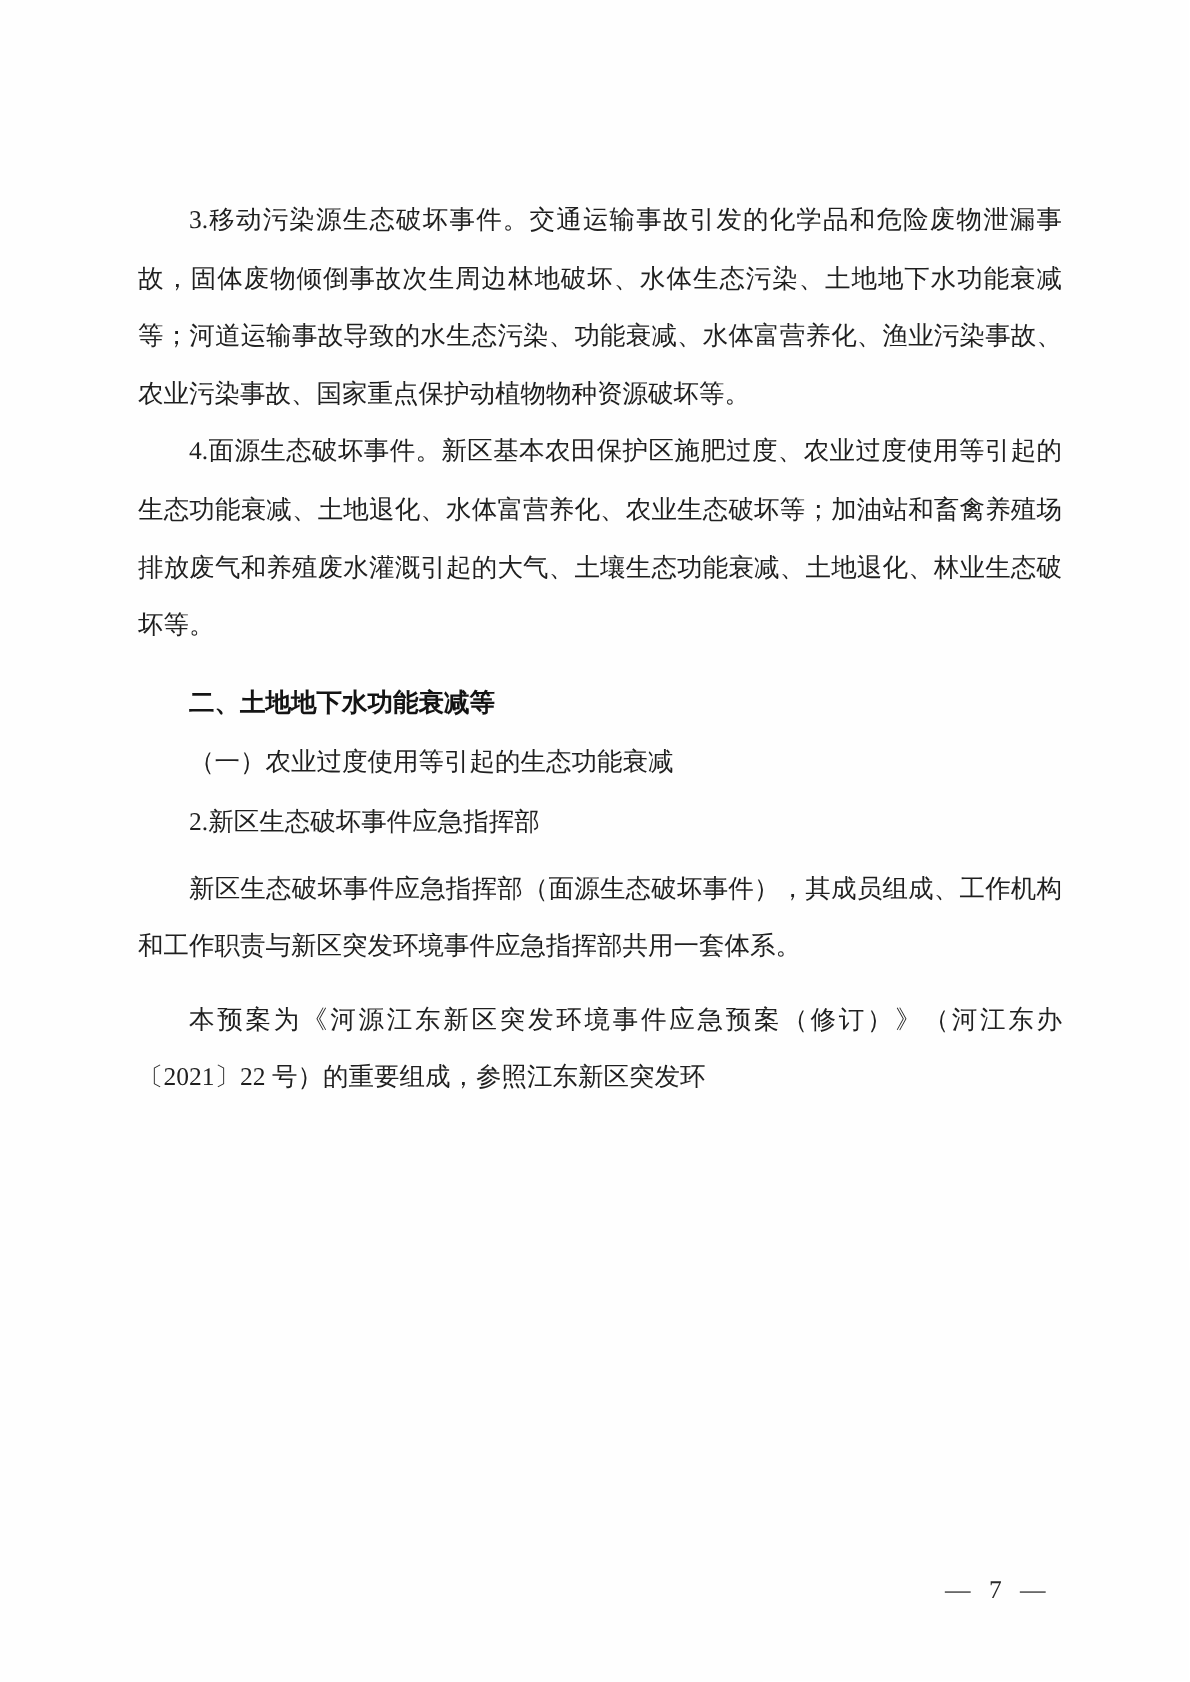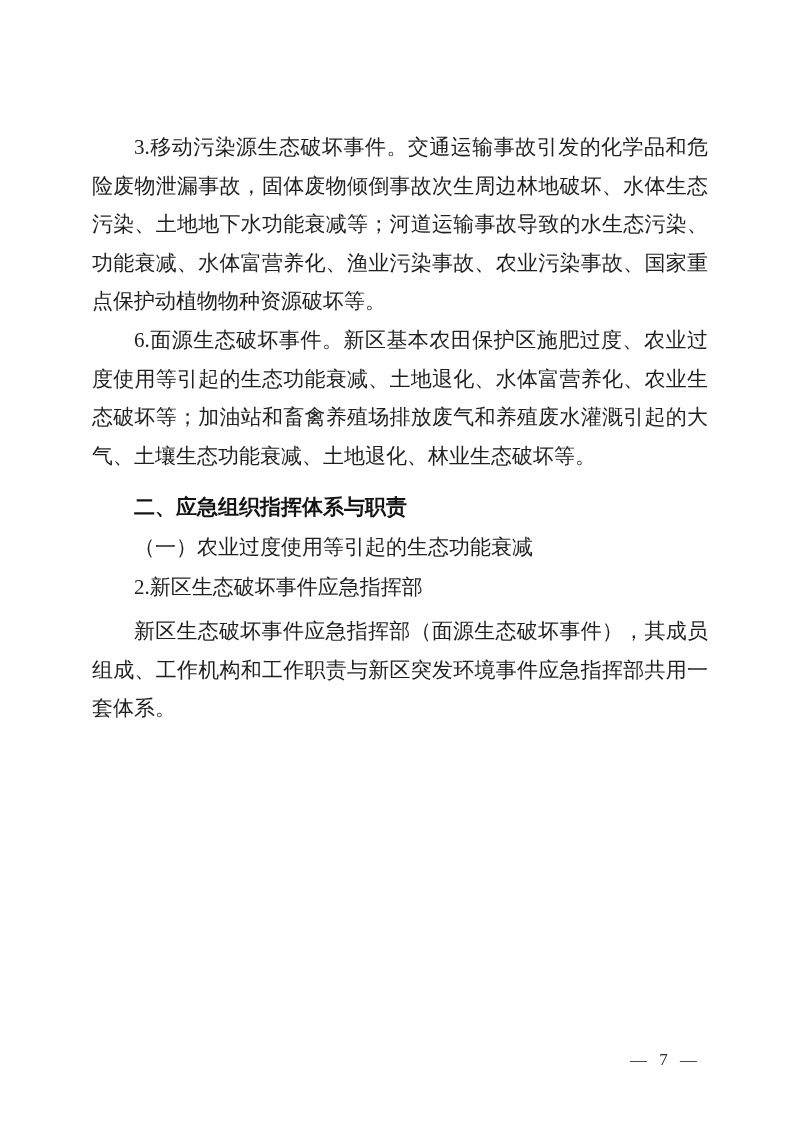--- a/index.html
+++ b/index.html
@@ -14,21 +14,21 @@
     background: #fefefe;
     overflow: hidden;
     font-family: "Liberation Serif", "DejaVu Serif", serif;
     color: #1f1f1f;
   }
   .doc-body {
     position: absolute;
     left: 92px;
     top: 128px;
     width: 616px;
-    font-size: 21px;
+    font-size: 17px;
     line-height: 38.6px;
     text-align: justify;
     text-justify: inter-ideograph;
   }
   .para {
     margin: 0;
     text-indent: 2em;
   }
   .heading1 {
     margin-top: 13px;
@@ -58,20 +58,21 @@
     color: #2a2a2a;
     white-space: nowrap;
   }
 </style>
 </head>
 <body>
 
 <div class="page">
   <div class="doc-body">
     <p class="para">3.移动污染源生态破坏事件。交通运输事故引发的化学品和危险废物泄漏事故，固体废物倾倒事故次生周边林地破坏、水体生态污染、土地地下水功能衰减等；河道运输事故导致的水生态污染、功能衰减、水体富营养化、渔业污染事故、农业污染事故、国家重点保护动植物物种资源破坏等。</p>
-    <p class="para">6.面源生态破坏事件。新区基本农田保护区施肥过度、农业过度使用等引起的生态功能衰减、土地退化、水体富营养化、农业生态破坏等；加油站和畜禽养殖场排放废气和养殖废水灌溉引起的大气、土壤生态功能衰减、土地退化、林业生态破坏等。</p>
-    <p class="para heading1">二、应急组织指挥体系与职责</p>
+    <p class="para">4.面源生态破坏事件。新区基本农田保护区施肥过度、农业过度使用等引起的生态功能衰减、土地退化、水体富营养化、农业生态破坏等；加油站和畜禽养殖场排放废气和养殖废水灌溉引起的大气、土壤生态功能衰减、土地退化、林业生态破坏等。</p>
+    <p class="para heading1">二、土地地下水功能衰减等</p>
     <p class="para heading2">（一）农业过度使用等引起的生态功能衰减</p>
     <p class="para heading3">2.新区生态破坏事件应急指挥部</p>
     <p class="para after-headings">新区生态破坏事件应急指挥部（面源生态破坏事件），其成员组成、工作机构和工作职责与新区突发环境事件应急指挥部共用一套体系。</p>
+    <p class="para last-para">本预案为《河源江东新区突发环境事件应急预案（修订）》（河江东办〔2021〕22 号）的重要组成，参照江东新区突发环</p>
   </div>
   <div class="footer">— 7 —</div>
 </div>
 
 </body></html>

